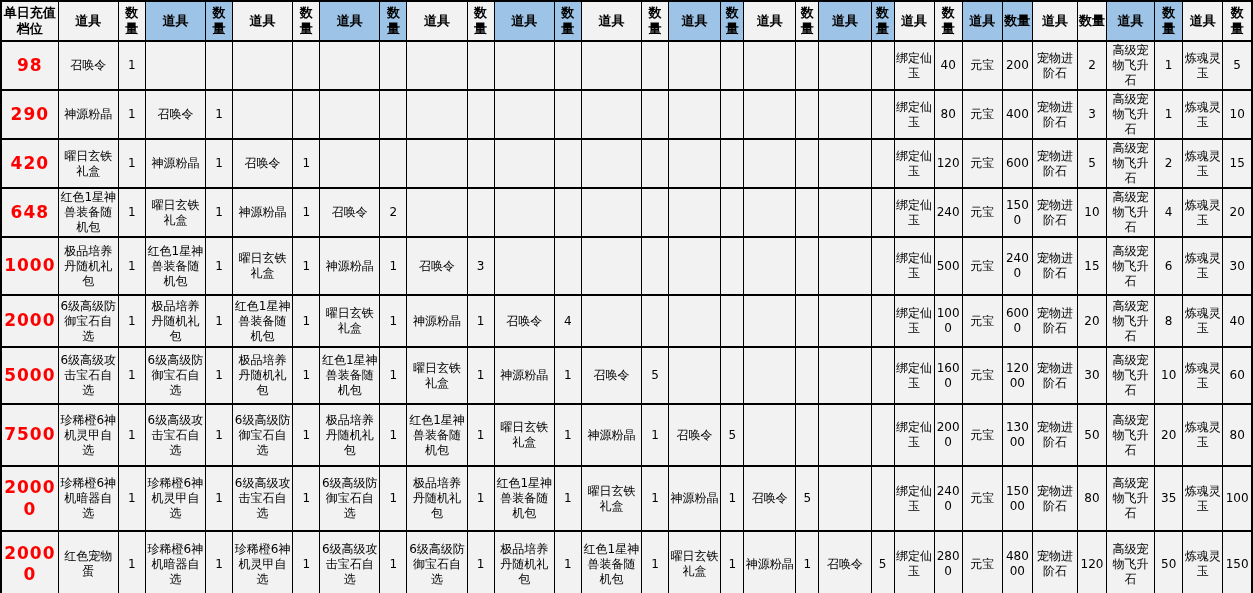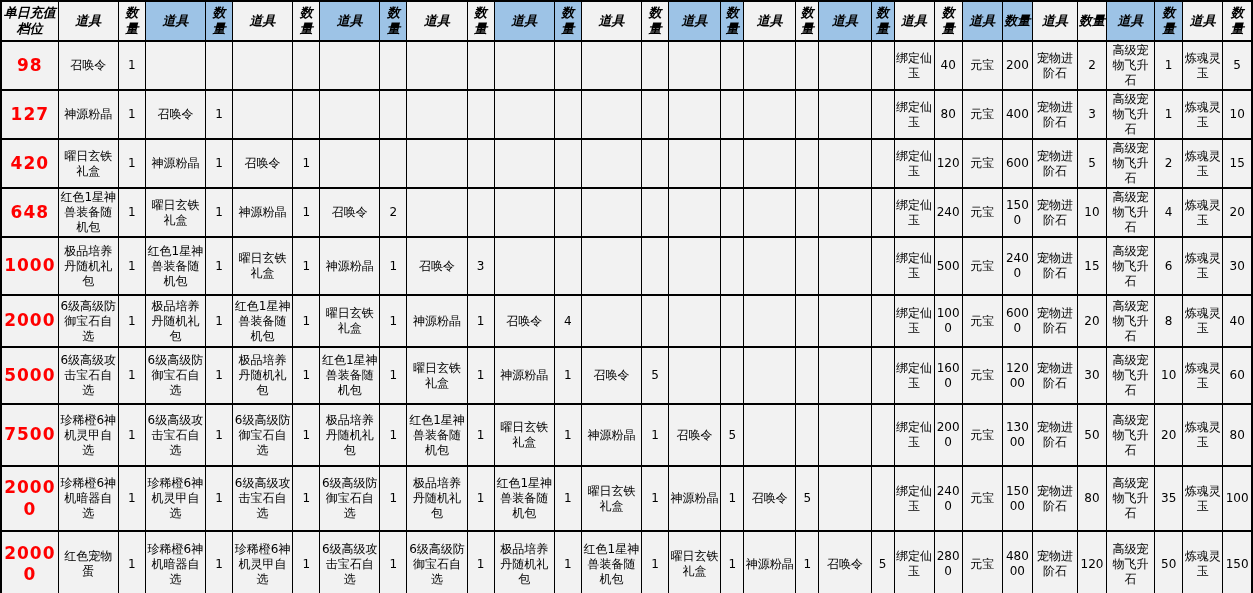--- a/index.html
+++ b/index.html
@@ -72,21 +72,21 @@
         <col style="width: 40px;">
         <col style="width: 30px;">
         <col style="width: 45px;">
         <col style="width: 29px;">
         <col style="width: 48px;">
         <col style="width: 28px;">
         <col style="width: 40px;">
         <col style="width: 29px;">
       </colgroup>
     <thead>
-      <tr style="height: 40px; font-style: italic;">
+      <tr style="height: 40px;">
           <th>单日充值档位</th>
           <th>道具</th>
           <th>数量</th>
           <th class="blue">道具</th>
           <th class="blue">数量</th>
           <th>道具</th>
           <th>数量</th>
           <th class="blue">道具</th>
           <th class="blue">数量</th>
           <th>道具</th>
@@ -141,21 +141,21 @@
           <td>元宝</td>
           <td>200</td>
           <td>宠物进阶石</td>
           <td>2</td>
           <td>高级宠物飞升石</td>
           <td>1</td>
           <td>炼魂灵玉</td>
           <td>5</td>
         </tr>
         <tr style="height: 47px;">
-          <td class="tier">127</td>
+          <td class="tier">290</td>
           <td>神源粉晶</td>
           <td>1</td>
           <td>召唤令</td>
           <td>1</td>
           <td></td>
           <td></td>
           <td></td>
           <td></td>
           <td></td>
           <td></td>

